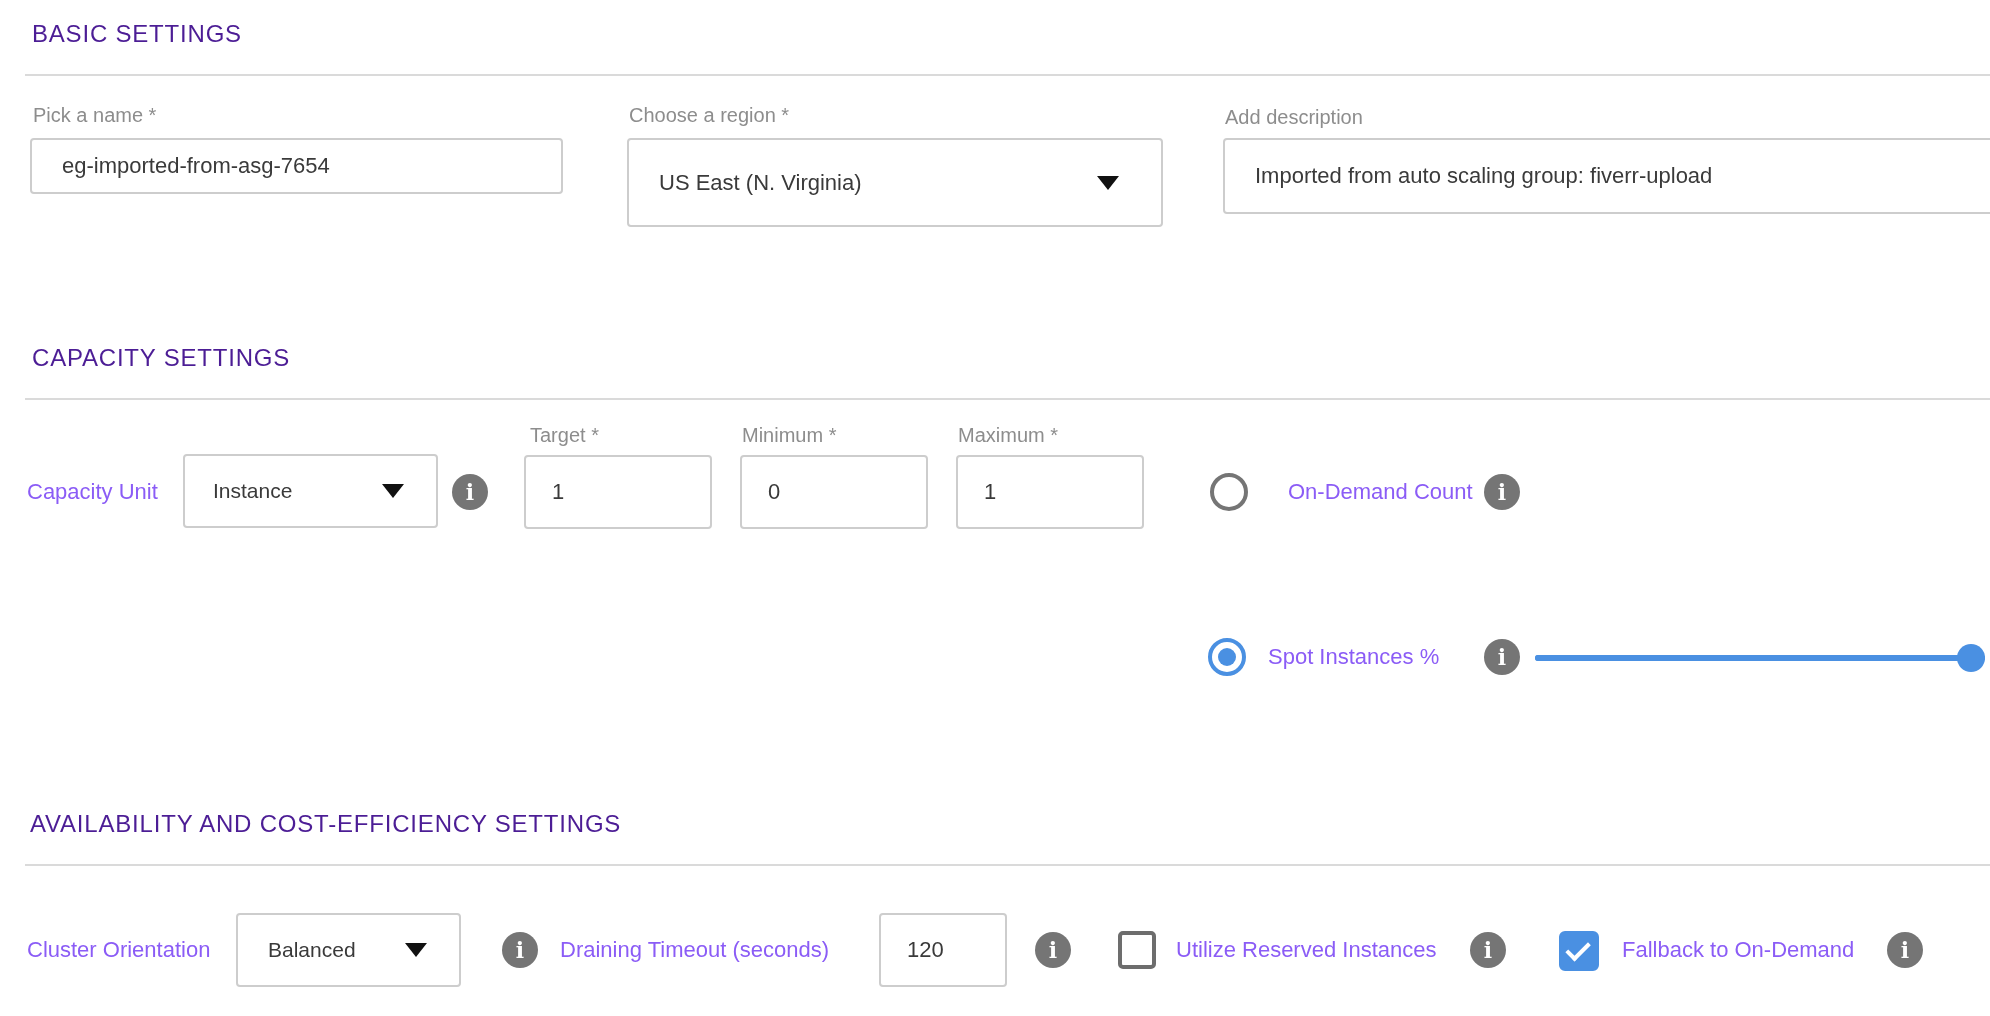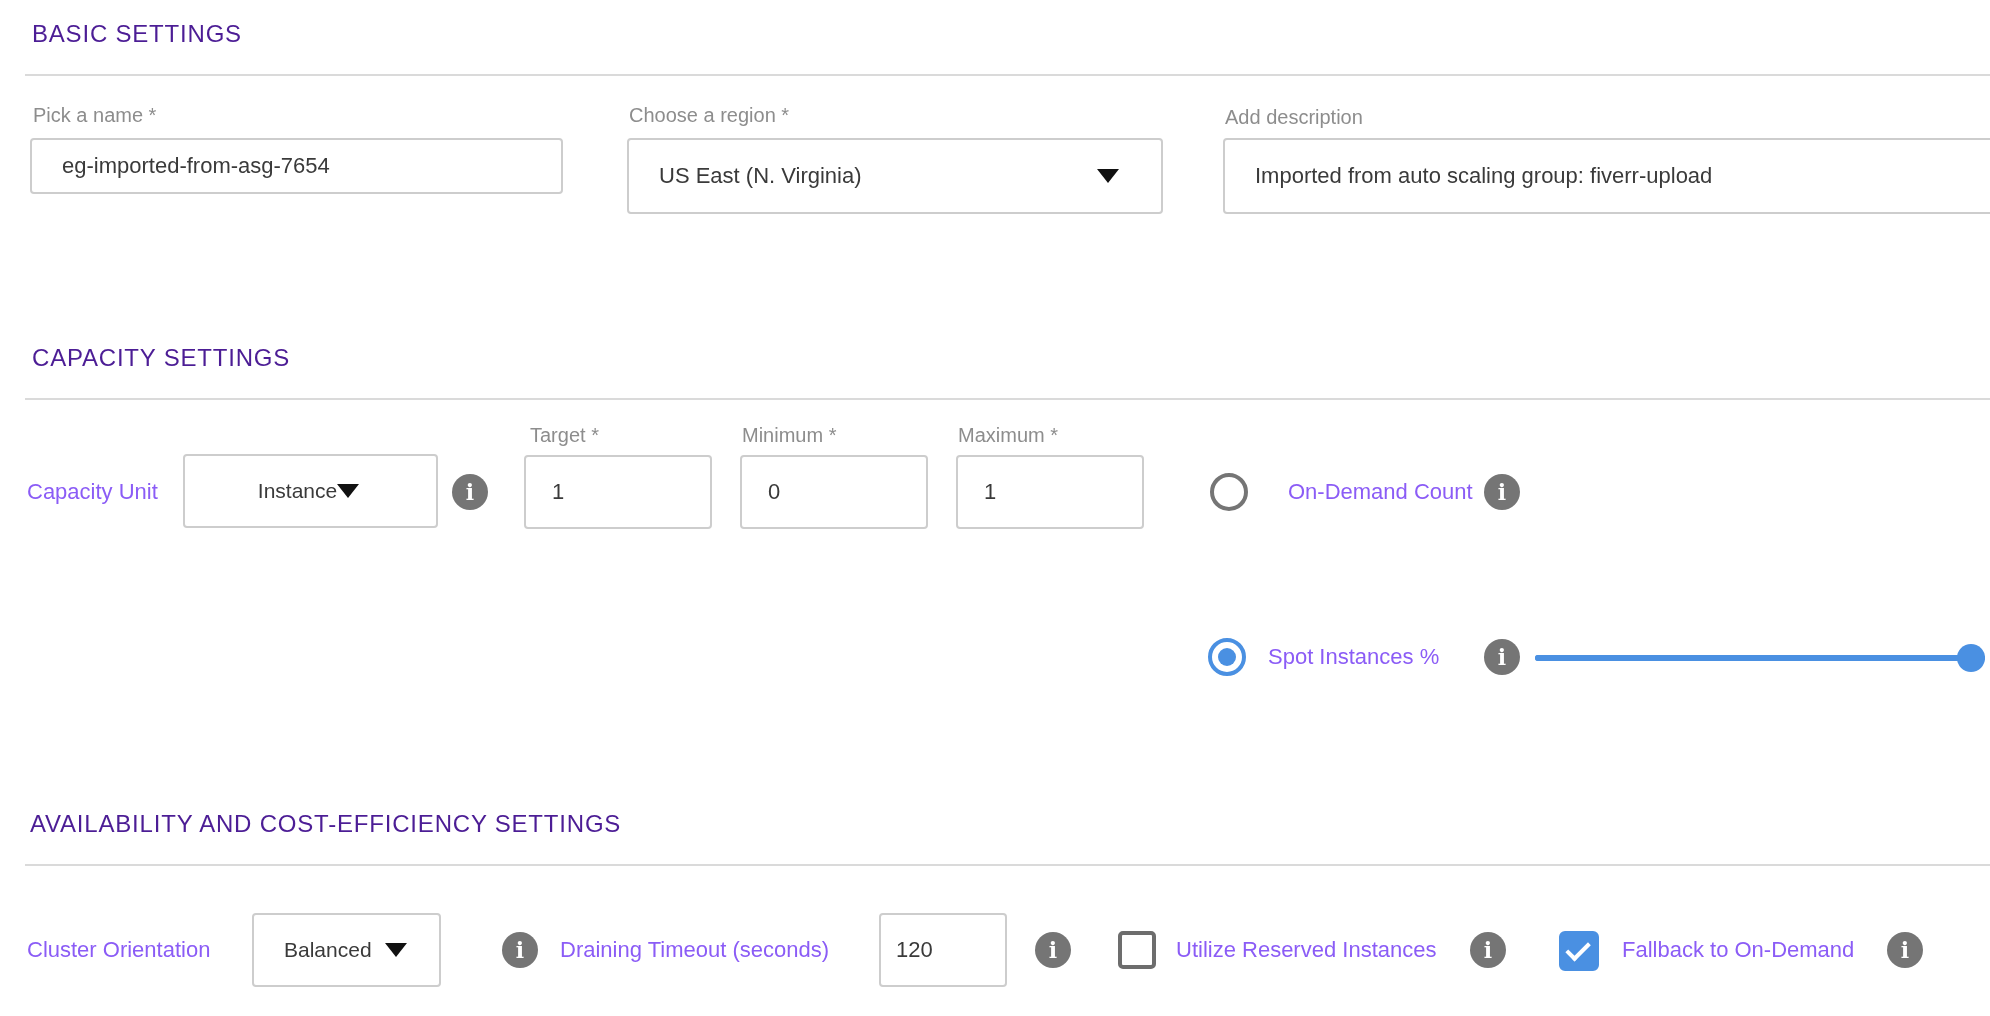--- a/index.html
+++ b/index.html
@@ -62,35 +62,35 @@
 
 <div class="abs section-title" style="left:32px;top:20px;">BASIC SETTINGS</div>
 <div class="abs divider" style="top:74px;"></div>
 
 <div class="abs field-label" style="left:33px;top:104px;">Pick a name *</div>
 <div class="abs input-box" style="left:30px;top:138px;width:533px;height:56px;align-items:center;">
   <span class="val">eg-imported-from-asg-7654</span>
 </div>
 
 <div class="abs field-label" style="left:629px;top:104px;">Choose a region *</div>
-<div class="abs input-box select-box" style="left:627px;top:138px;width:536px;height:76px;">
+<div class="abs input-box select-box" style="left:627px;top:138px;width:536px;height:89px;">
   <span class="val">US East (N. Virginia)</span>
   <span class="caret" style="margin-right:42px;"></span>
 </div>
 
 <div class="abs field-label" style="left:1225px;top:106px;">Add description</div>
 <div class="abs input-box" style="left:1223px;top:138px;width:800px;height:76px;">
   <span class="val">Imported from auto scaling group: fiverr-upload</span>
 </div>
 
 <div class="abs section-title" style="left:32px;top:344px;">CAPACITY SETTINGS</div>
 <div class="abs divider" style="top:398px;"></div>
 
 <div class="abs dark-label" style="left:27px;top:477px;">Capacity Unit</div>
-<div class="abs input-box select-box" style="left:183px;top:454px;width:255px;height:74px;font-size:21px;justify-content:center;">
+<div class="abs input-box select-box" style="left:183px;top:454px;width:255px;height:74px;font-size:21px;">
   <span class="val" style="padding-left:28px;">Instance</span>
   <span class="caret"></span>
 </div>
 <div class="abs info-icon" style="left:452px;top:474px;">i</div>
 
 <div class="abs field-label" style="left:530px;top:424px;">Target *</div>
 <div class="abs input-box" style="left:524px;top:455px;width:188px;height:74px;">
   <span class="val" style="padding-left:26px;">1</span>
 </div>
 
@@ -119,29 +119,29 @@
 <div class="abs slider" style="left:1535px;top:644px;">
   <span class="track"></span>
   <span class="fill" style="width: 100%;"></span>
   <span class="handle" style="left: calc(100% - 28px);"></span>
 </div>
 
 <div class="abs section-title" style="left:30px;top:810px;">AVAILABILITY AND COST-EFFICIENCY SETTINGS</div>
 <div class="abs divider" style="top:864px;"></div>
 
 <div class="abs dark-label" style="left:27px;top:935px;">Cluster Orientation</div>
-<div class="abs input-box select-box" style="left:252px;top:913px;width:189px;height:74px;font-size:21px;">
+<div class="abs input-box select-box" style="left:236px;top:913px;width:225px;height:74px;font-size:21px;">
   <span class="val" style="padding-left:30px;">Balanced</span>
   <span class="caret"></span>
 </div>
 <div class="abs info-icon" style="left:502px;top:932px;">i</div>
 
 <div class="abs dark-label" style="left:560px;top:935px;">Draining Timeout (seconds)</div>
 <div class="abs input-box" style="left:879px;top:913px;width:128px;height:74px;">
-  <span class="val" style="padding-left:15px;">120</span>
+  <span class="val" style="padding-left:26px;">120</span>
 </div>
 <div class="abs info-icon" style="left:1035px;top:932px;">i</div>
 
 <div class="abs checkbox" style="left:1118px;top:931px;">
   
 </div>
 <div class="abs dark-label" style="left:1176px;top:935px;">Utilize Reserved Instances</div>
 <div class="abs info-icon" style="left:1470px;top:932px;">i</div>
 
 <div class="abs checkbox checked" style="left:1559px;top:931px;width:40px;height:40px;">

